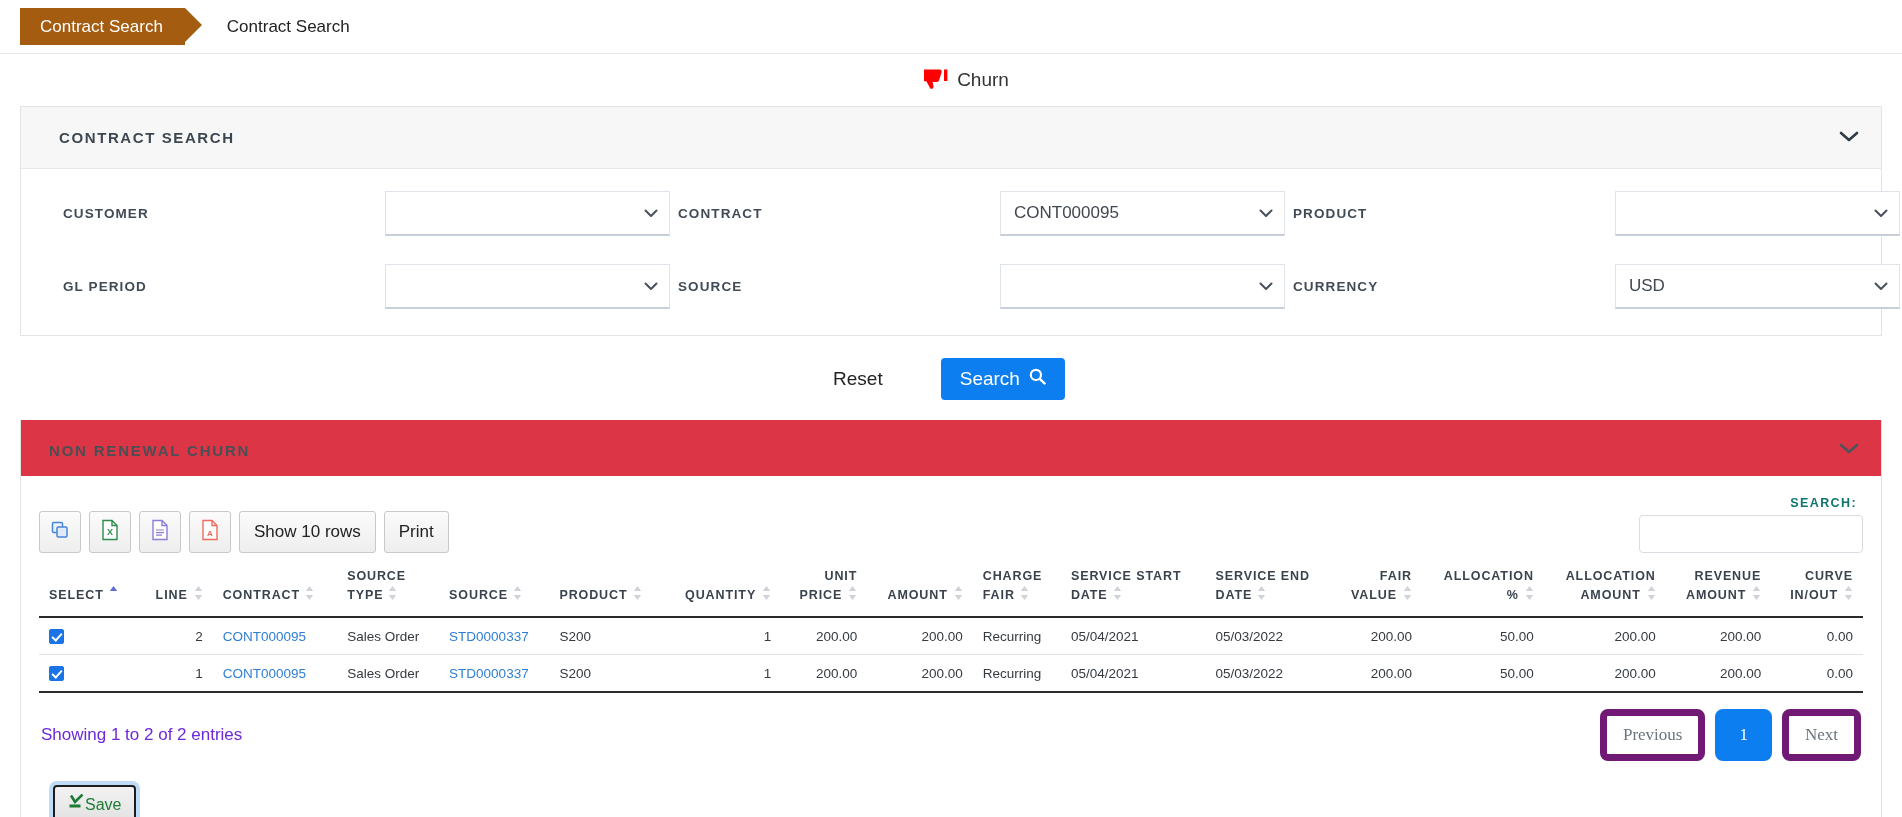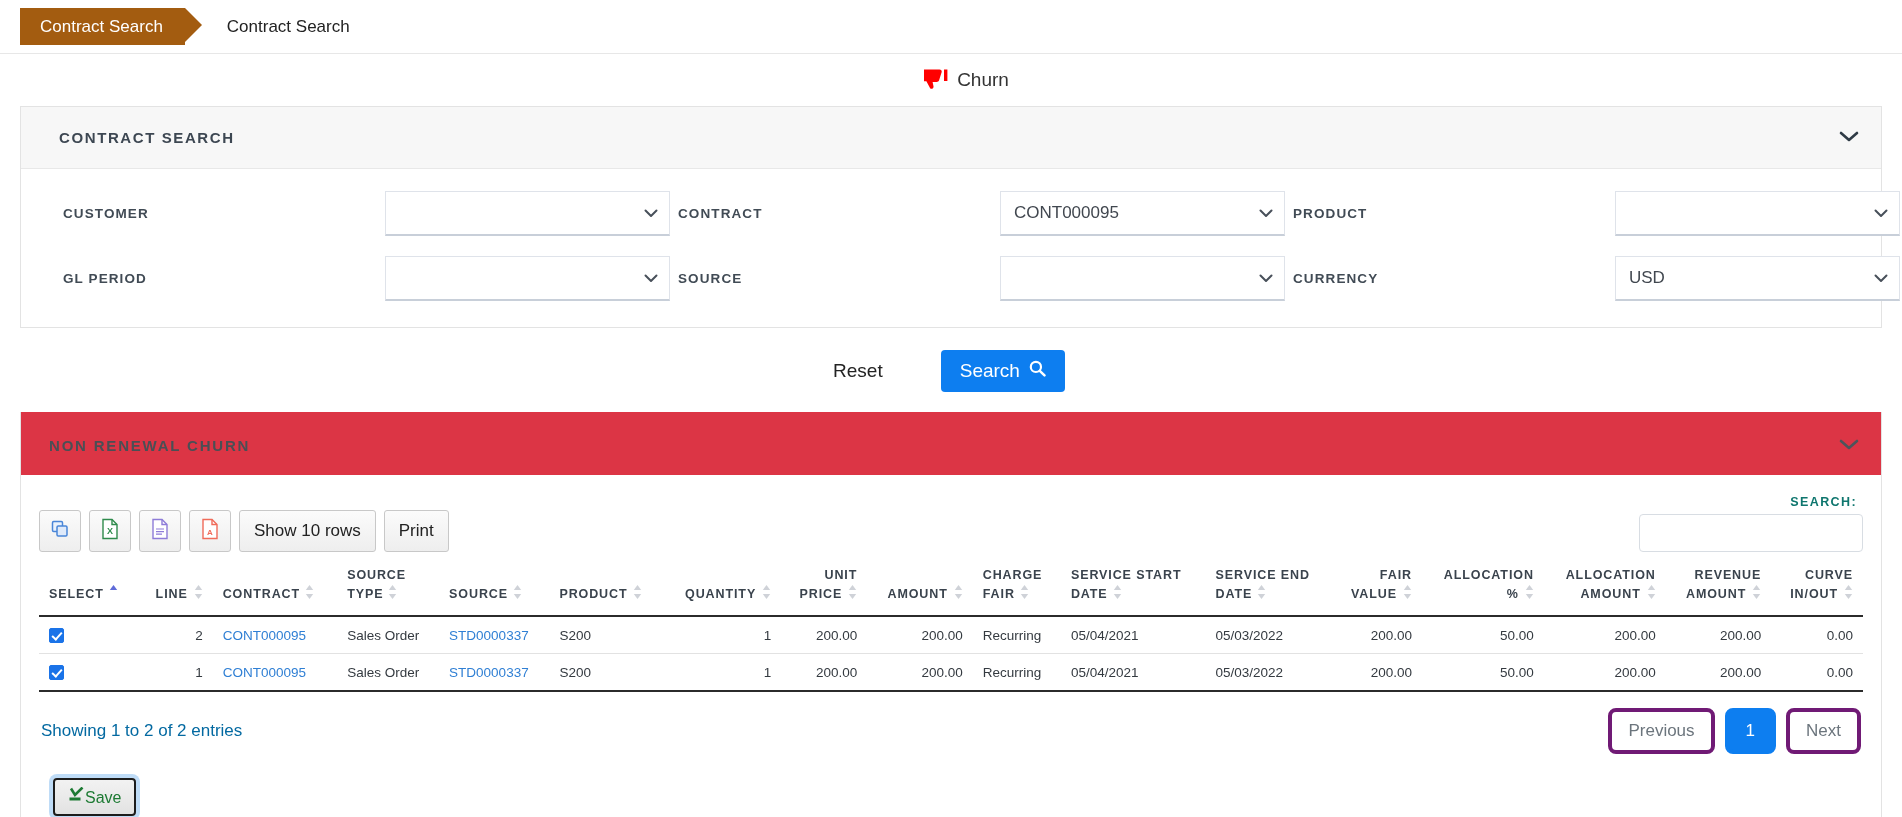--- a/index.html
+++ b/index.html
@@ -73,21 +73,21 @@
     color: #3d4752;
     font-stretch: condensed;
   }
   .chev { cursor: pointer; }
 
   .card-body { padding: 22px 34px 26px 34px; }
 
   .form-grid {
     display: grid;
     grid-template-columns: 330px 285px 330px 285px 330px 285px;
-    row-gap: 20px;
+    row-gap: 28px;
     align-items: center;
   }
   .f-label {
     font-size: 13.5px;
     font-weight: bold;
     letter-spacing: 1.1px;
     color: #414b55;
     font-stretch: condensed;
     padding-left: 8px;
   }
@@ -134,21 +134,21 @@
   
   .res-card {
     margin: 0 20px 0 20px;
     border: 1px solid #e3e3e3;
     border-top: none;
     background: #fff;
   }
   .res-head {
     display: flex; align-items: center; justify-content: space-between;
     background: #dc3545;
-    height: 63px;
+    height: 56px;
     padding: 4px 22px 0 28px;
   }
   .res-head-title {
     font-size: 15px; font-weight: bold; letter-spacing: 1.8px;
     color: #4a4f55; font-stretch: condensed;
   }
   .res-body { padding: 14px 18px 0 18px; }
 
   .toolbar {
     display: flex; align-items: flex-end; justify-content: space-between;
@@ -237,31 +237,31 @@
     border: solid #fff;
     border-width: 0 2px 2px 0;
     transform: rotate(42deg);
   }
 
   
   .tfoot {
     display: flex; align-items: center; justify-content: space-between;
     padding: 16px 2px 10px 2px;
   }
-  .entries { font-size: 17px; color: #0369a1; }
+  .entries { font-size: 17px; color: #6d28d9; }
   .pager { display: flex; align-items: center; gap: 10px; }
   .pg {
-    border: 4px solid #701a75;
+    border: 7px solid #701a75;
     background: #fff;
     border-radius: 8px;
     color: #6c757d;
     font-size: 17px;
     padding: 9px 16px;
     cursor: pointer;
-    font-family: Liberation Sans, sans-serif;
+    font-family: Liberation Serif, serif;
   }
   .pg.active {
     background: #0d7ef0; border-color: #0d7ef0; color: #fff;
     padding: 9px 17px;
   }
 
   .save-wrap { padding: 14px 0 20px 14px; }
   .btn-save {
     display: inline-flex; align-items: flex-end; 
     background: linear-gradient(#f2f2f2, #e2e2e2);

